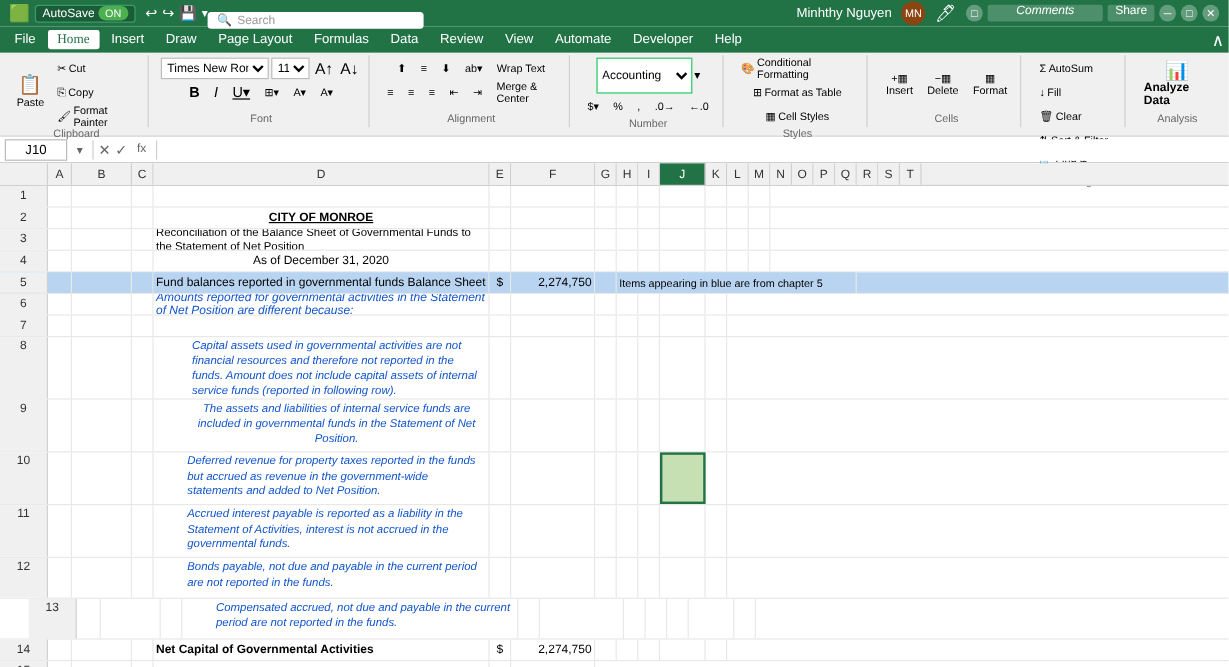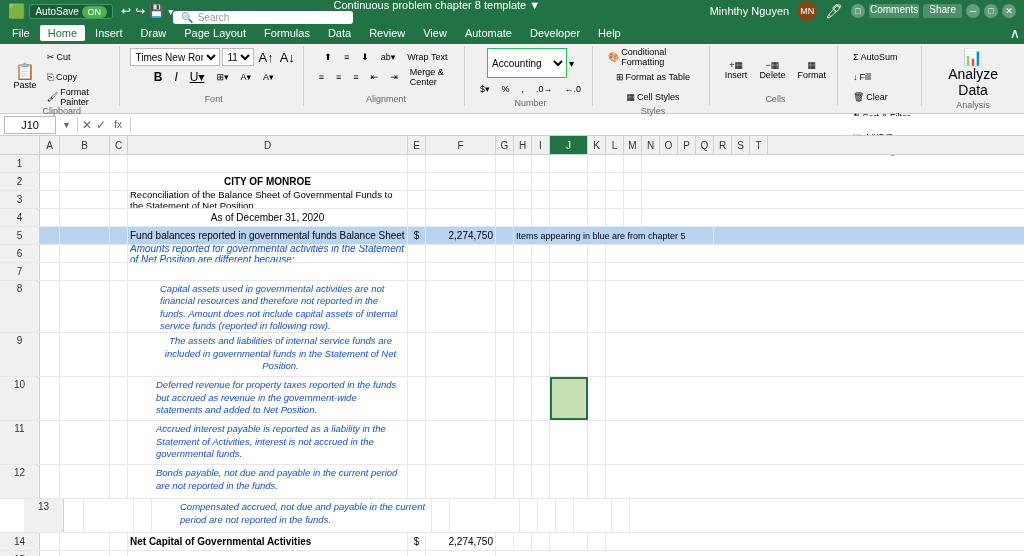--- a/index.html
+++ b/index.html
@@ -26,21 +26,21 @@
     #menu-bar {
       background: #217346;
       color: #fff;
       height: 22px;
       display: flex;
       align-items: center;
       padding: 0 4px;
       gap: 2px;
     }
     .menu-item { padding: 2px 8px; font-size: 11px; cursor: pointer; border-radius: 2px; }
-    .menu-item.active { background: #fff; color: #217346; }
+    .menu-item.active { background: #fff; color: #217346; font-family: Liberation Serif, serif; }
 
     
     #ribbon {
       background: #f0f0f0;
       border-bottom: 1px solid #d0d0d0;
       padding: 2px 4px 4px 4px;
       display: flex;
       align-items: flex-start;
       gap: 4px;
       height: 70px;
@@ -144,34 +144,33 @@
     <span class="autosave-badge">
       <span>AutoSave</span>
       <span class="toggle-on">ON</span>
     </span>
     <span style="font-size:12px; margin-left:4px;">↩</span>
     <span style="font-size:12px;">↪</span>
     <span style="font-size:12px;">💾</span>
     <span style="font-size:10px;">▾</span>
   </div>
   <div class="center">
-    <span style="font-size:11px;">Continuous problem chapter 8 template ▼</span>
     &nbsp;&nbsp;
     <span class="search-bar">
       <span>🔍</span>
       <span style="color:#999;">Search</span>
     </span>
   </div>
   <div class="right">
     <span>Minhthy Nguyen</span>
     <span style="background:#8B4513; border-radius:50%; width:20px; height:20px; display:inline-flex; align-items:center; justify-content:center; font-size:9px; color:#fff;">MN</span>
     <span style="font-size:14px;">🖊</span>
     <div class="win-ctrl">
       <span class="win-btn">□</span>
-      <span style="padding: 0 1px; font-size:10px; background:rgba(255,255,255,0.2); border-radius:2px;">Comments</span>
+      <span style="padding: 0 24px; font-size:10px; background:rgba(255,255,255,0.2); border-radius:2px;font-style:italic;">Comments</span>
       <span style="padding: 0 6px; font-size:10px; background:rgba(255,255,255,0.2); border-radius:2px;">Share</span>
       <span class="win-btn">─</span>
       <span class="win-btn">□</span>
       <span class="win-btn">✕</span>
     </div>
   </div>
 </div>
 
 <div id="menu-bar">
   <span class="menu-item">File</span>
@@ -307,21 +306,21 @@
       <div class="rb-small">🗑 <span>Clear</span></div>
       <div class="rb-small">⇅ <span>Sort &amp; Filter</span></div>
       <div class="rb-small">🔍 <span>Find &amp; Select</span></div>
     </div>
     <span class="ribbon-group-label">Editing</span>
   </div>
 
   <div class="ribbon-group">
     <div class="rb-btn large">
       <span class="rb-icon">📊</span>
-      <span style="font-size:14px; text-align:center;">Analyze Data</span>
+      <span style="font-size:10px; font-weight:bold;">Analyze Data</span>
     </div>
     <span class="ribbon-group-label">Analysis</span>
   </div>
 </div>
 
 <div id="formula-bar">
   <input class="cell-ref" value="J10" style="">
   <span class="formula-expand">▾</span>
   <div class="sep"></div>
   <span class="check-x">✕</span>
@@ -374,21 +373,21 @@
       <div class="cell cK"></div>
       <div class="cell cRest"></div>
       <div class="cell cRest"></div>
     </div>
 
     <div class="grid-row" style="height:18px;">
       <div class="row-num">2</div>
       <div class="cell cA"></div>
       <div class="cell cB"></div>
       <div class="cell cC"></div>
-      <div class="cell cD center bold" style="font-weight:bold; justify-content:center;">CITY OF MONROE</div>
+      <div class="cell cD center bold" style="font-weight:bold; justify-content:center;text-decoration:underline;">CITY OF MONROE</div>
       <div class="cell cE"></div>
       <div class="cell cF"></div>
       <div class="cell cG"></div>
       <div class="cell cH"></div>
       <div class="cell cI"></div>
       <div class="cell cJ"></div>
       <div class="cell cK"></div>
       <div class="cell cRest"></div>
       <div class="cell cRest"></div>
     </div>

